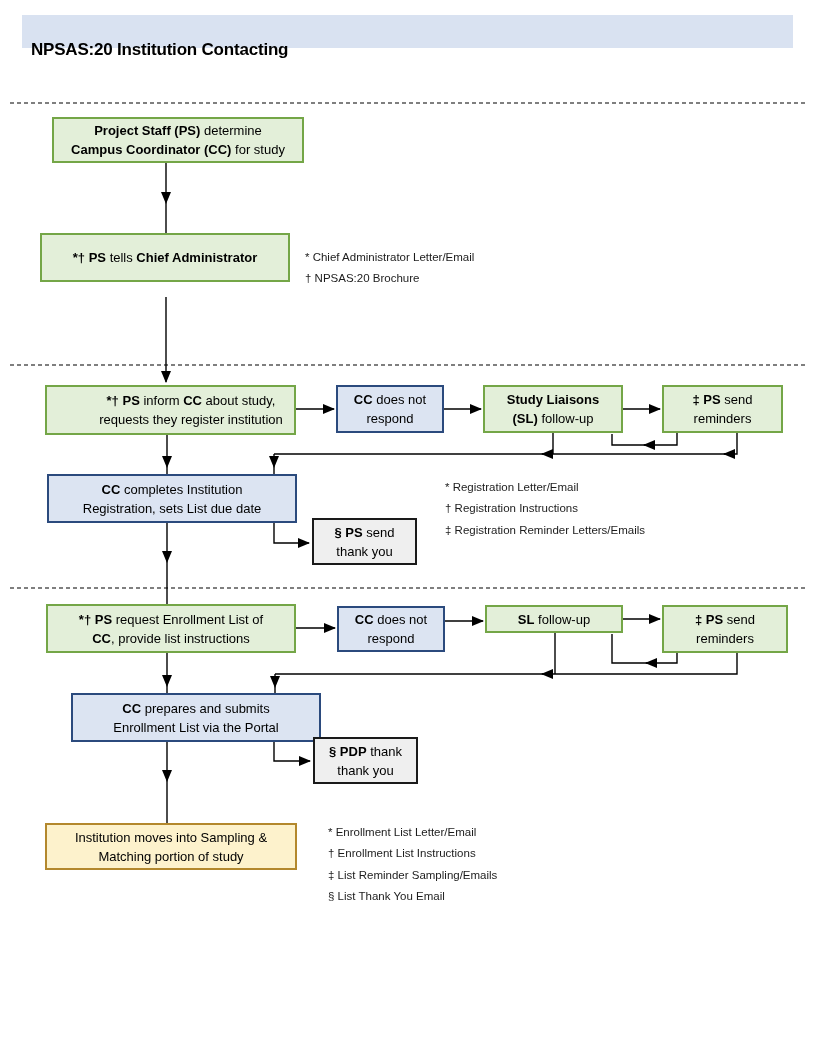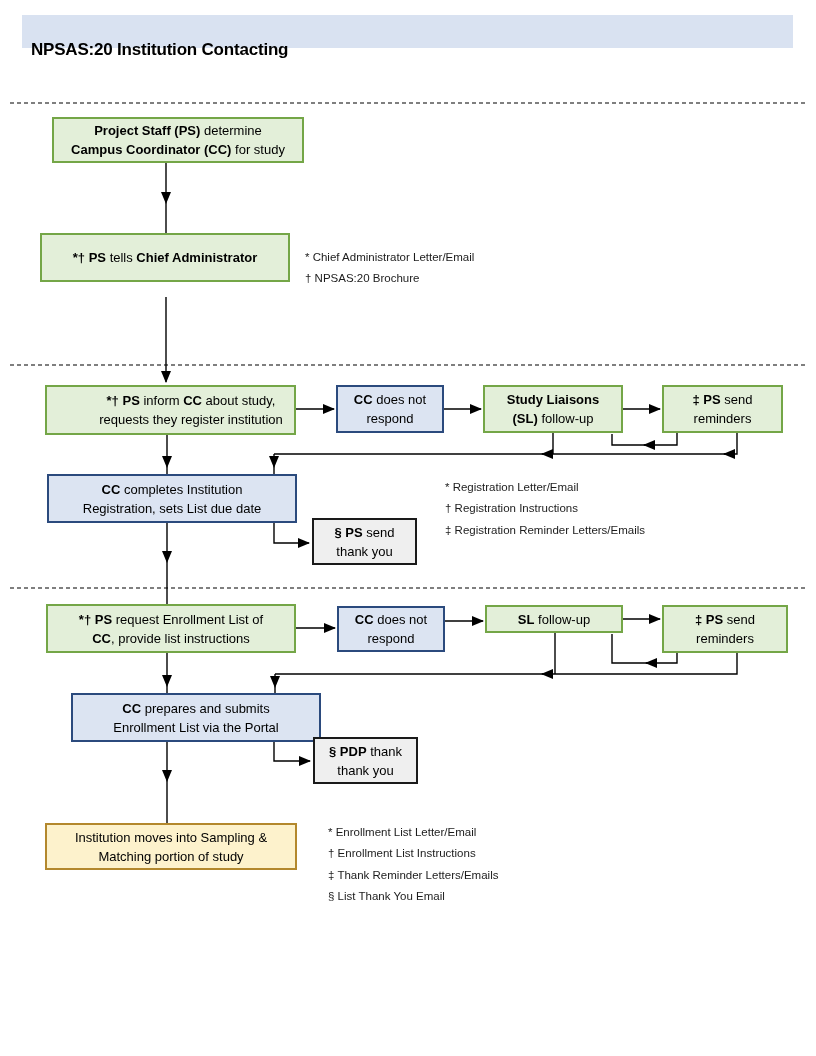--- a/index.html
+++ b/index.html
@@ -161,17 +161,17 @@
       <div><span class="b">§ </span><span class="b">PDP</span><span> thank</span></div>
       <div><span>thank you</span></div>
     </div>
   <div class="box tan" style="left:45px;top:823px;width:252px;height:47px;">
       <div><span>Institution moves into Sampling &amp;</span></div>
       <div><span>Matching portion of study</span></div>
     </div>
   <div class="ann" style="left:328px;top:822px;">
       <div>* Enrollment List Letter/Email</div>
       <div>† Enrollment List Instructions</div>
-      <div>‡ Thank Reminder Letters/Emails</div>
+      <div>‡ List Reminder Sampling/Emails</div>
       <div>§ List Thank You Email</div>
     </div>
 
 </div>
 
 </body></html>

